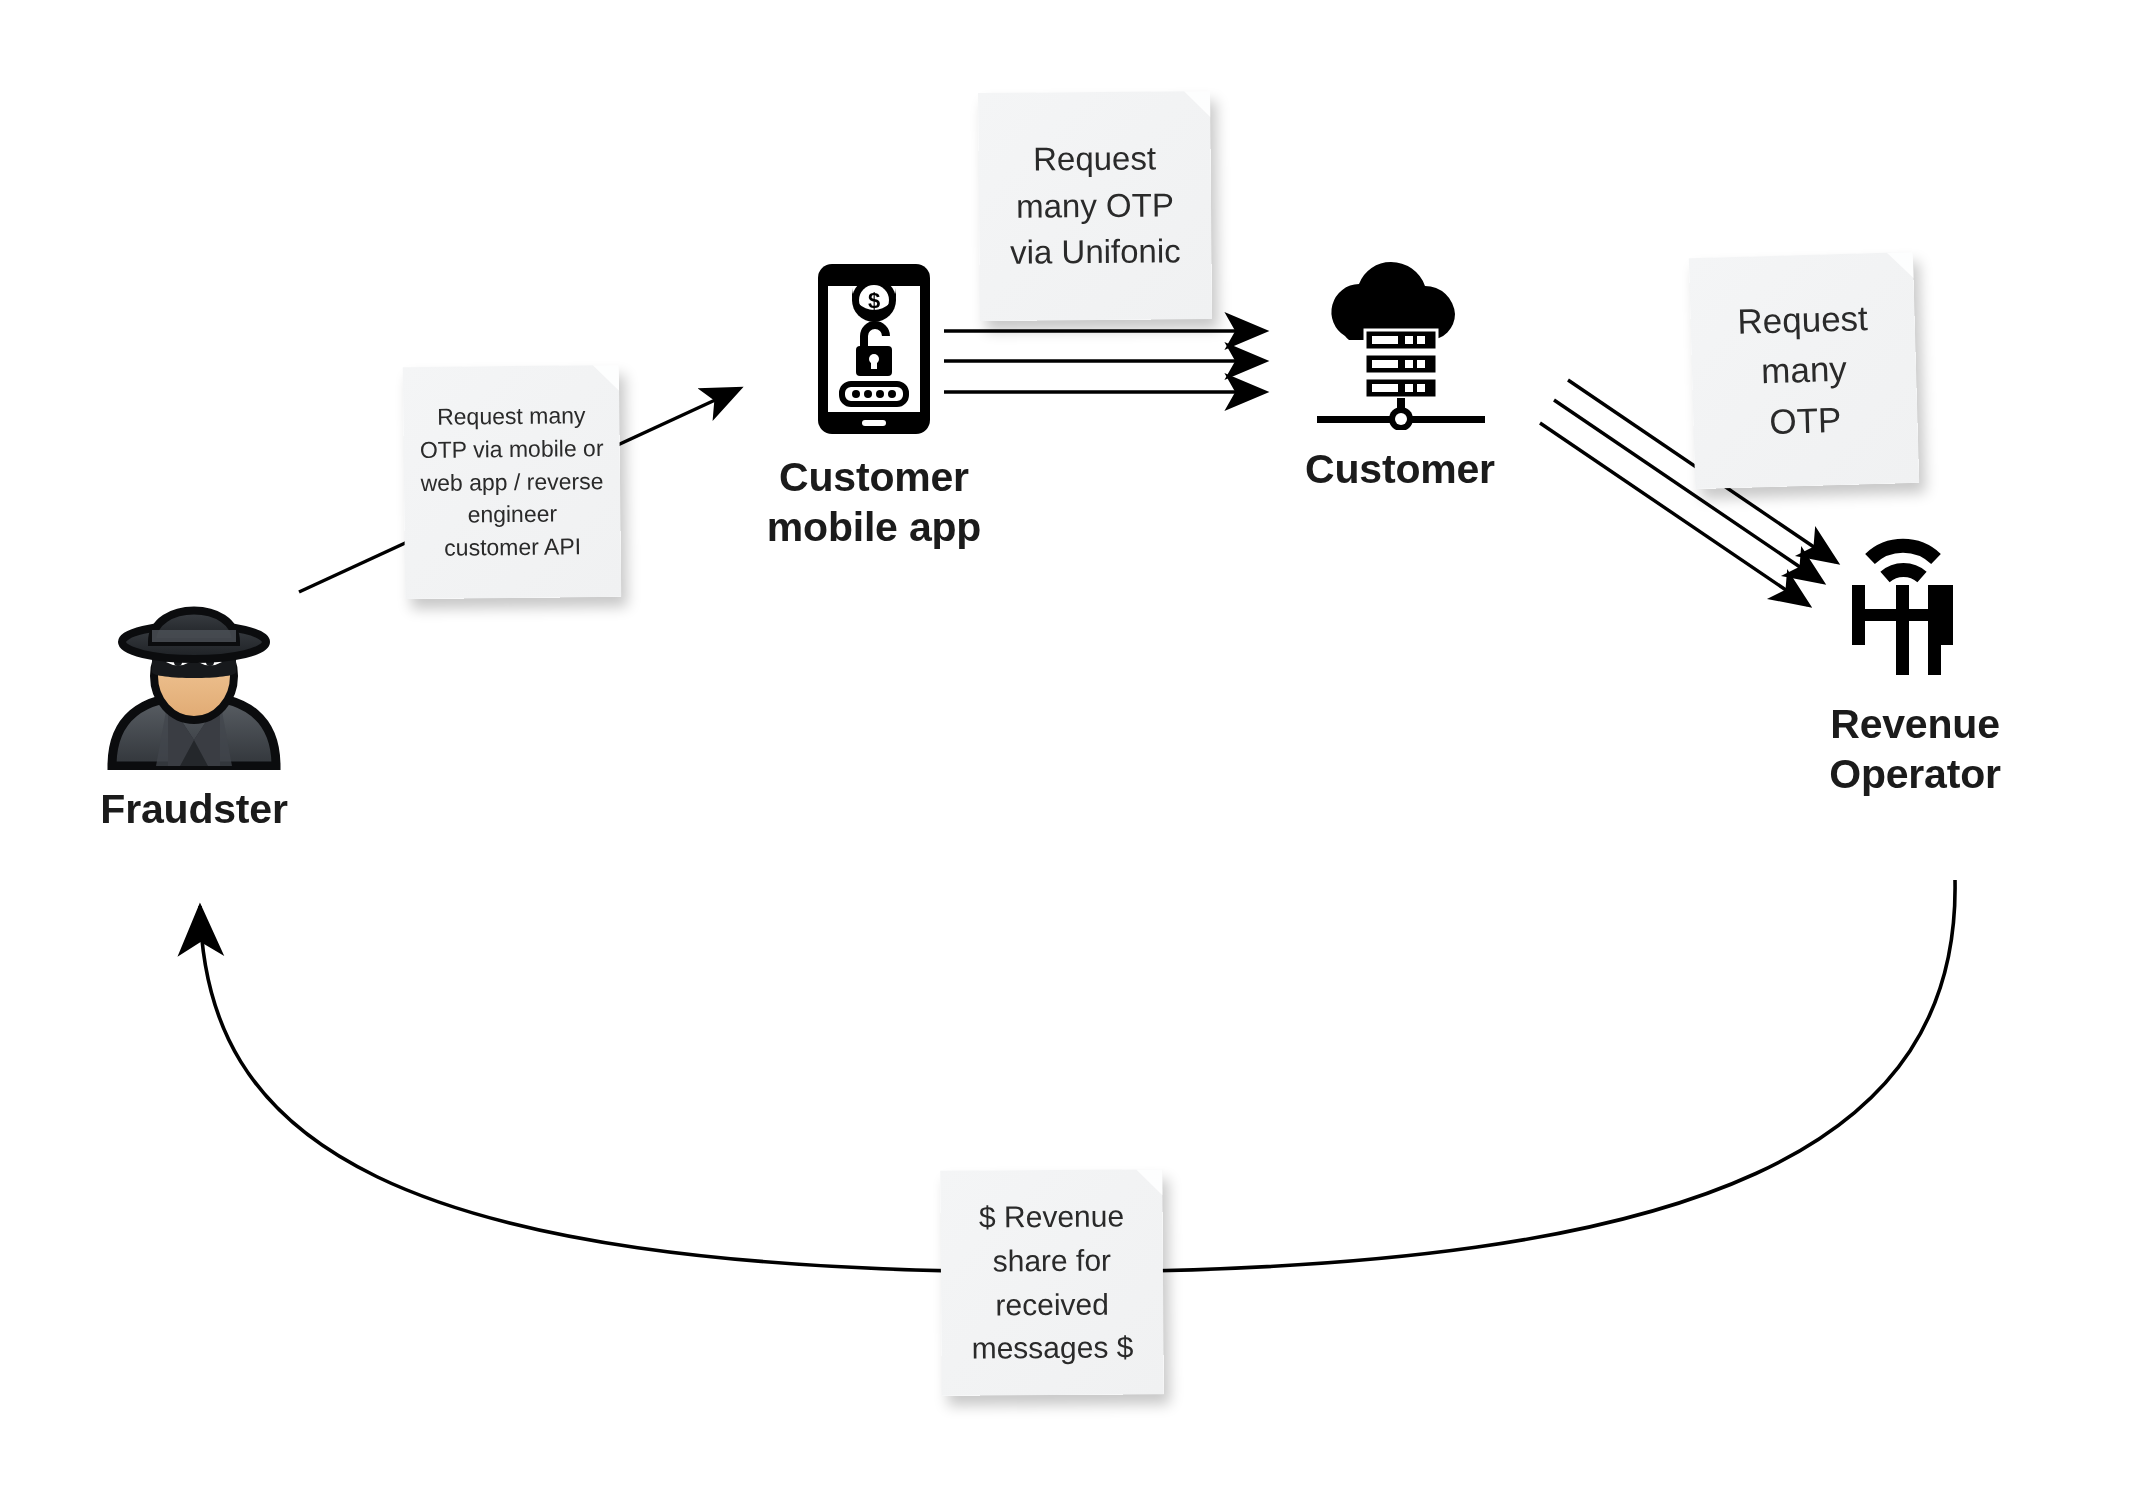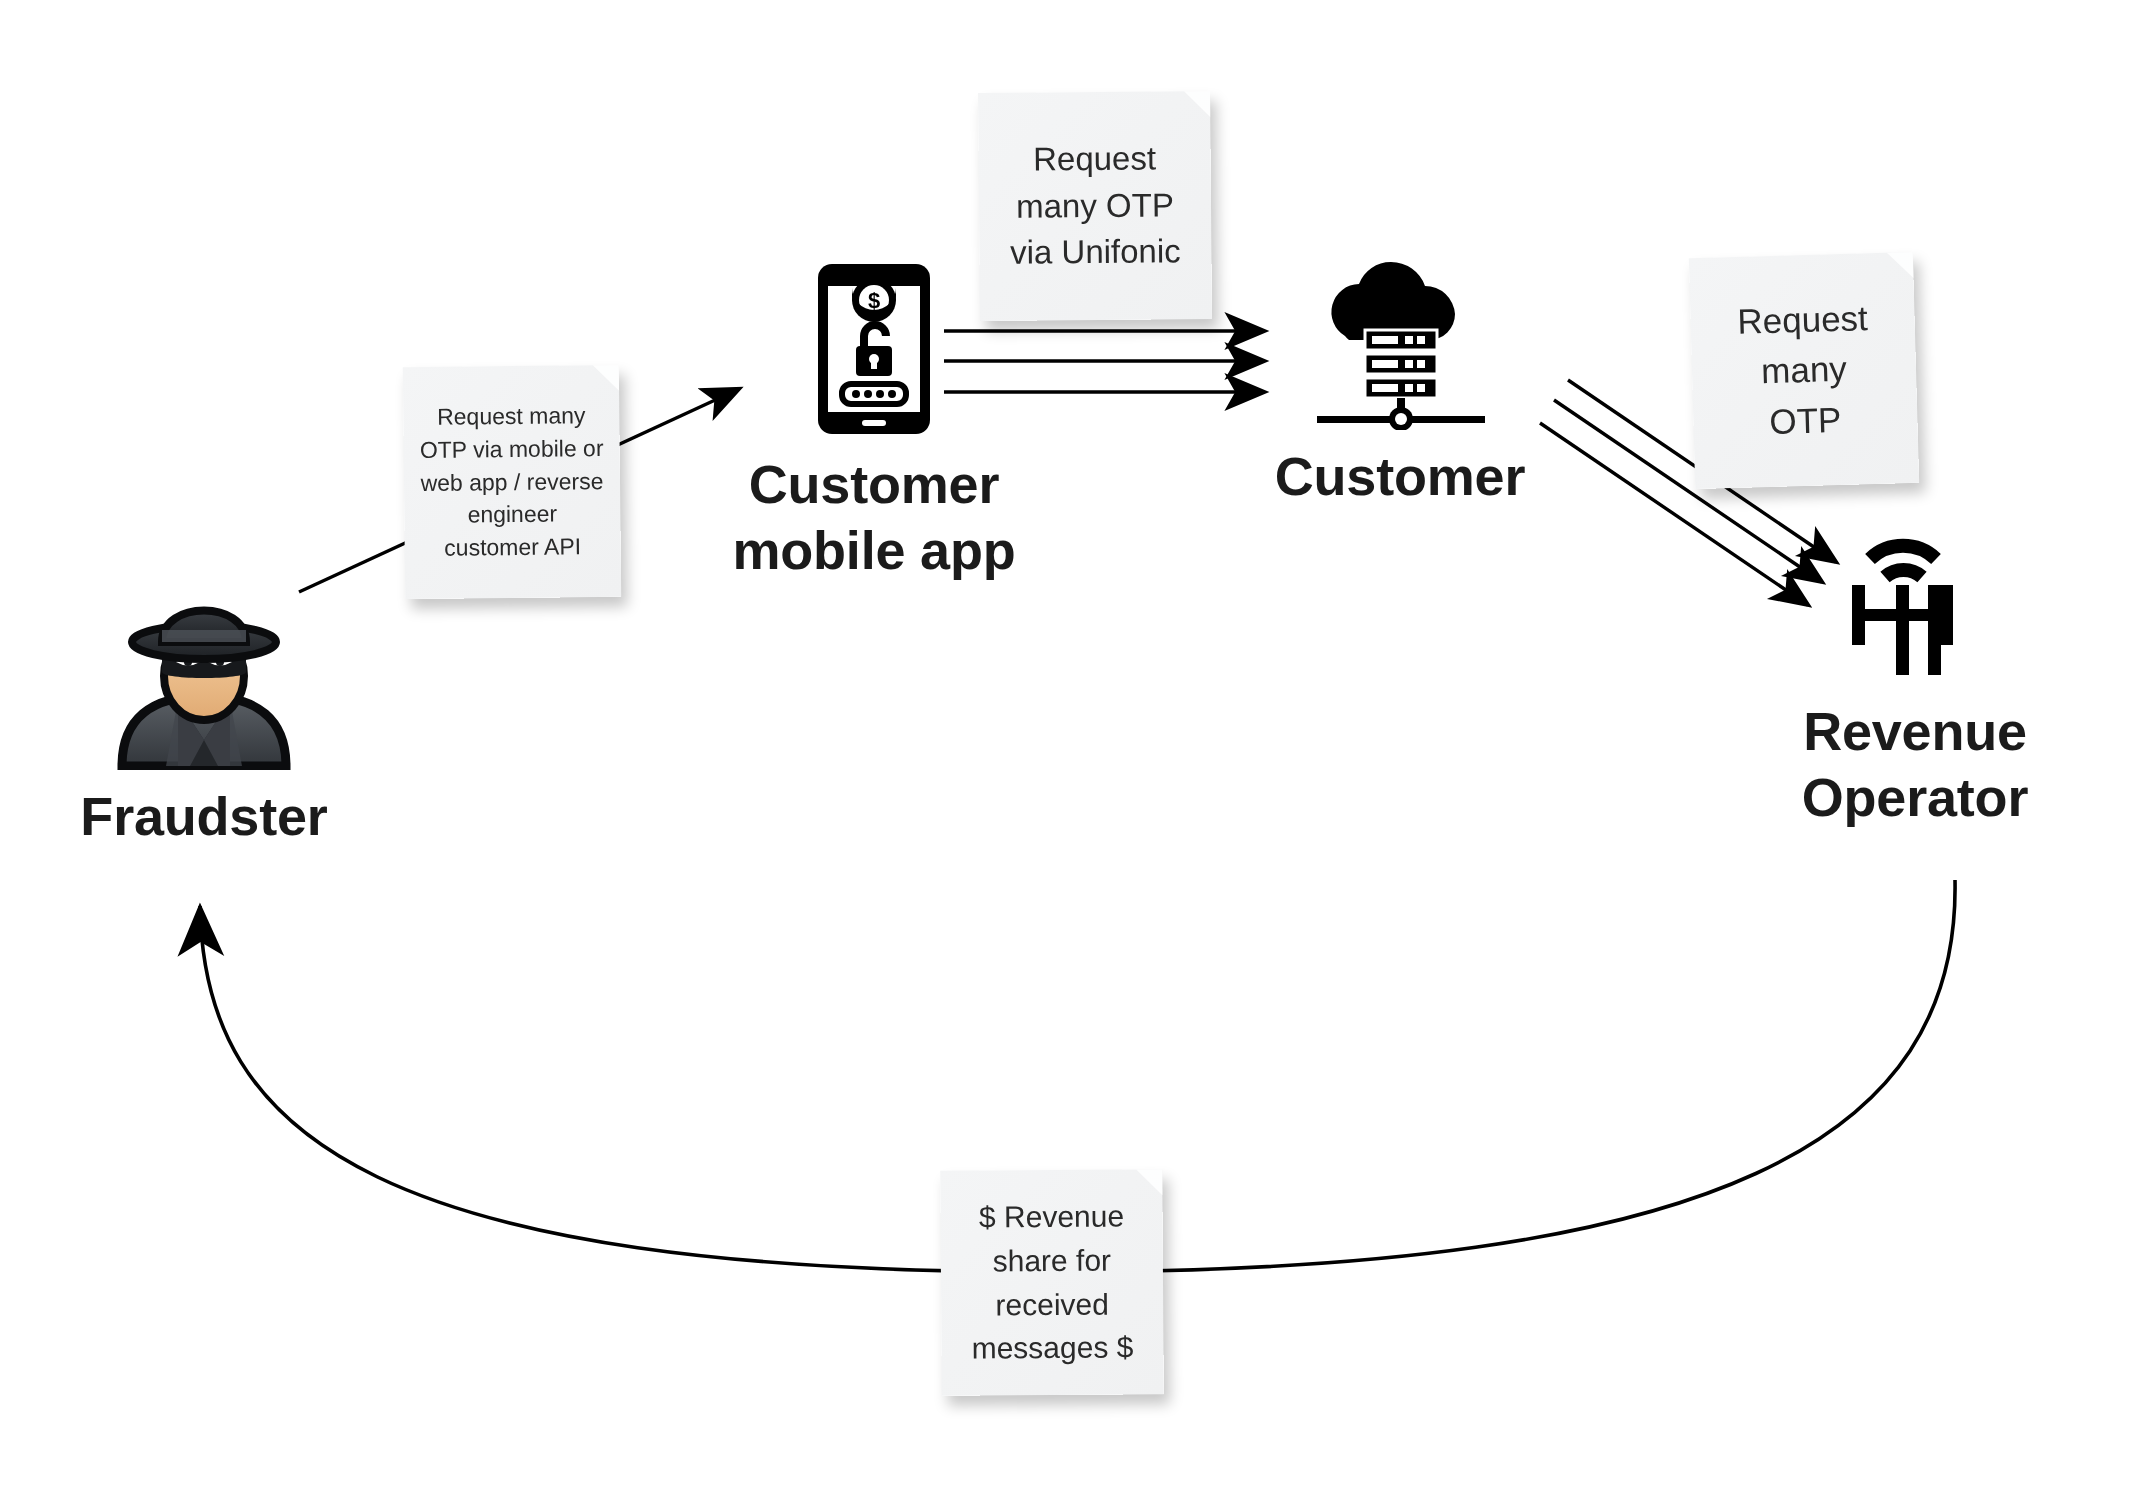--- a/index.html
+++ b/index.html
@@ -37,21 +37,21 @@
     width: 300px;
   }
   .node-icon {
     display: block;
     line-height: 0;
   }
   .node-label {
     margin-top: 14px;
     font-family: "Liberation Sans", sans-serif;
     font-weight: bold;
-    font-size: 54px;
+    font-size: 41px;
     line-height: 1.22;
     color: #1b1b1b;
     text-align: center;
     letter-spacing: -0.2px;
     white-space: pre-line;
   }
   
   .note {
     position: absolute;
     z-index: 5;
@@ -100,21 +100,21 @@
     transform: rotate(-1.6deg);
   }
   #note-revenue {
     left: 941px; top: 1170px;
     width: 222px; height: 225px;
     font-size: 30px;
     line-height: 1.46;
     transform: rotate(-0.4deg);
   }
   
-  #node-fraudster { left: 54px;  top: 580px; }
+  #node-fraudster { left: 44px;  top: 580px; }
   #node-app       { left: 724px; top: 260px; }
   #node-unifonic  { left: 1250px; top: 250px; }
   #node-operator  { left: 1765px; top: 525px; }
 </style>
 </head>
 <body>
 
 <div id="canvas">
 
   <svg id="edges" viewBox="0 0 2152 1504" xmlns="http://www.w3.org/2000/svg">

